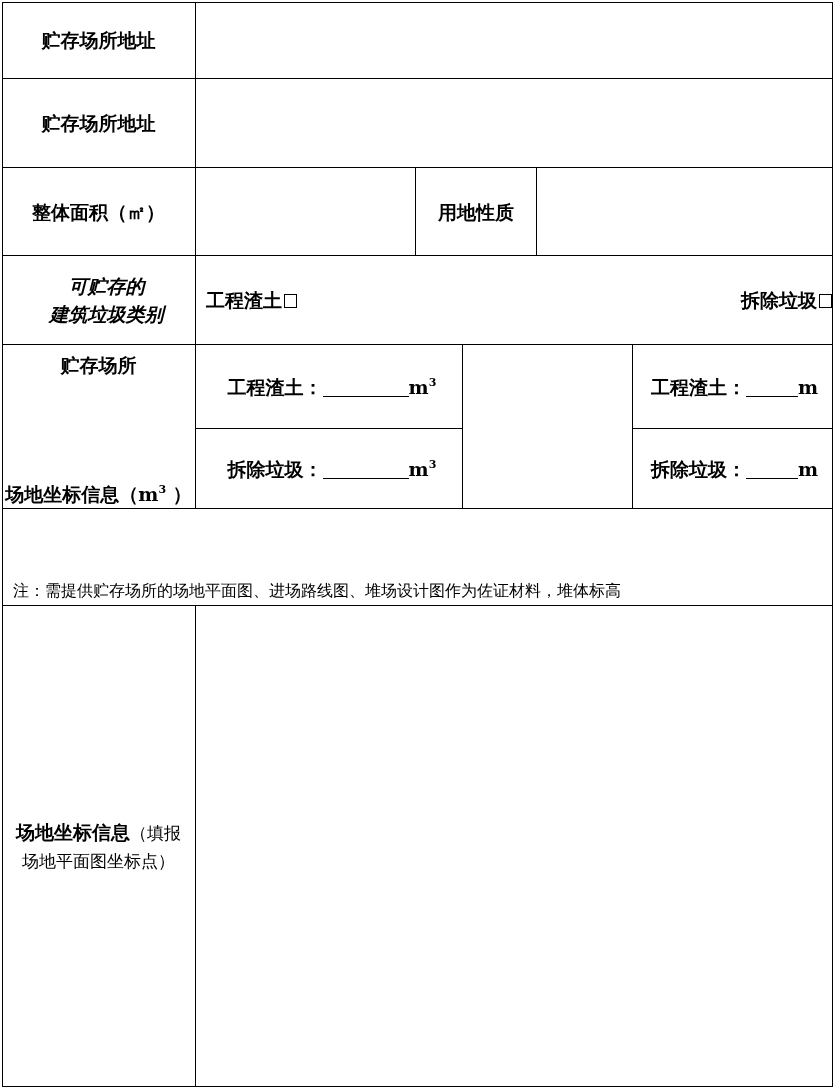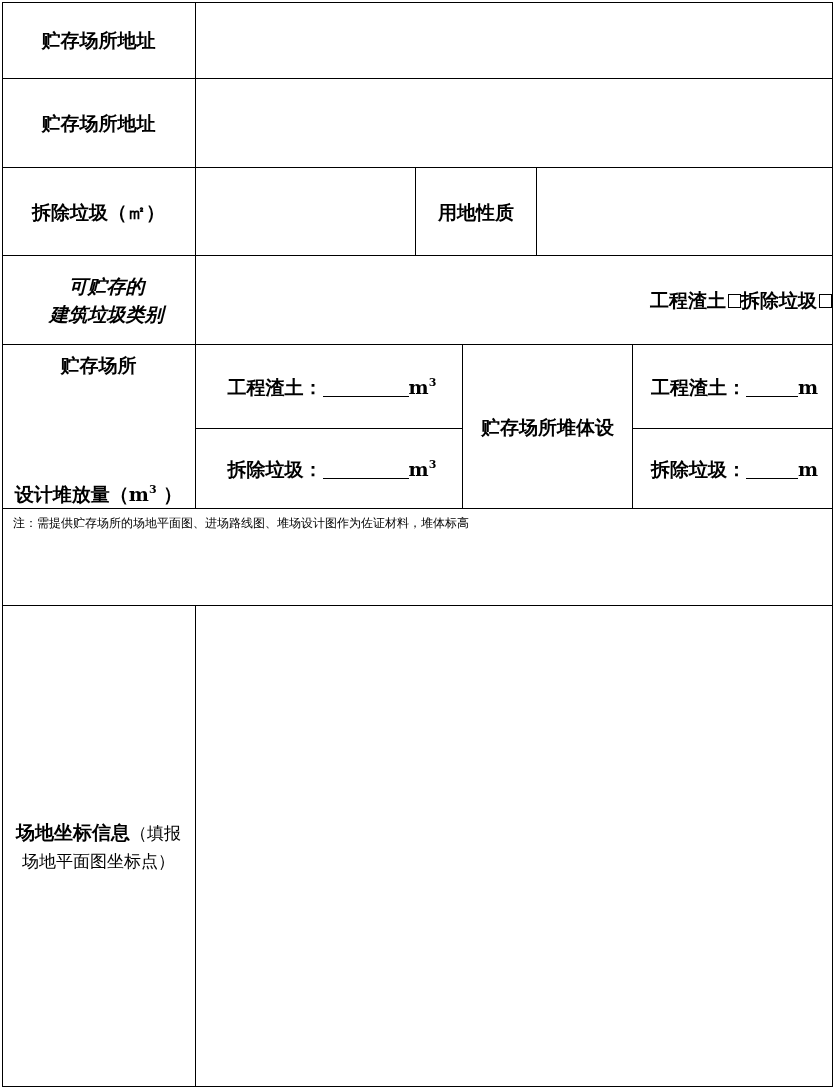--- a/index.html
+++ b/index.html
@@ -6,21 +6,21 @@
   body { width: 835px; height: 1089px; position: relative; overflow: hidden;
          font-family: "DejaVu Serif", "Liberation Serif", serif; color: #000; }
   .form { position: absolute; left: 2px; top: 2px; width: 830px; height: 1085px; }
   .cell { position: absolute; box-sizing: border-box; display: flex; align-items: center; justify-content: center; text-align: center; }
   .hline { position: absolute; height: 1px; background: #000; }
   .vline { position: absolute; width: 1px; background: #000; }
   .lbl { font-size: 19px; font-weight: bold; line-height: 28px; }
   .lbl-norm { font-size: 19px; line-height: 28px; }
   .blank-line { display: inline-block; border-bottom: 1px solid #000; height: 20px; vertical-align: baseline; }
   .checkbox { display: inline-block; width: 13px; height: 14px; border: 1px solid #000; margin-left: 2px; vertical-align: -1px; box-sizing: border-box; }
-  .note { font-size: 12px; line-height: 29px; text-align: left; justify-content: flex-start; padding: 0 10px; }
+  .note { font-size: 16px; line-height: 29px; text-align: left; justify-content: flex-end; padding: 0 10px; }
   sup { font-size: 11px; vertical-align: 8px; line-height: 0; }
   .small { font-size: 17px; font-weight: normal; }
   .input-area { cursor: text; }
 </style>
 </head>
 <body>
 
 <div class="form">
 
   <div class="hline" style="left:0;top:0;width:831px;"></div>
@@ -51,61 +51,60 @@
   </div>
 
   <div class="cell" style="left:0;top:77px;width:193px;height:88px;">
     <span class="lbl">贮存场所地址</span>
   </div>
   <div class="cell input-area" style="left:194px;top:77px;width:636px;height:88px;">
     <span></span>
   </div>
 
   <div class="cell" style="left:0;top:166px;width:193px;height:87px;">
-    <span class="lbl">拆除垃圾（㎡）</span>
+    <span class="lbl">整体面积（㎡）</span>
   </div>
   <div class="cell input-area" style="left:194px;top:166px;width:219px;height:87px;">
     <span></span>
   </div>
   <div class="cell" style="left:414px;top:166px;width:120px;height:87px;">
     <span class="lbl">用地性质</span>
   </div>
   <div class="cell input-area" style="left:535px;top:166px;width:295px;height:87px;">
     <span></span>
   </div>
 
   <div class="cell" style="left:8px;top:254px;width:193px;height:88px;flex-direction:column;font-style:italic;">
     <span class="lbl">可贮存的</span>
     <span class="lbl">建筑垃圾类别</span>
   </div>
-  <div class="cell" style="left:194px;top:254px;width:636px;height:88px;justify-content:flex-end;padding-left:10px;">
+  <div class="cell" style="left:194px;top:254px;width:636px;height:88px;justify-content:space-between;padding-left:10px;">
     <span class="lbl" style="cursor:pointer;">
       <span>工程渣土</span><span class="checkbox"></span>
     </span>
     <span class="lbl" style="cursor:pointer;">
       <span>拆除垃圾</span><span class="checkbox"></span>
     </span>
   </div>
 
   <div class="cell" style="left:0;top:343px;width:193px;height:163px;flex-direction:column;padding-top:6px;justify-content:space-between;">
     <span class="lbl">贮存场所</span>
-    <span class="lbl"><span>设计堆放量（m</span><sup>3</sup><span> ）</span></span>
+    <span class="lbl"><span>场地坐标信息（m</span><sup>3</sup><span> ）</span></span>
   </div>
   <div class="cell" style="left:194px;top:343px;width:266px;height:83px;padding-left:6px;">
     <span class="lbl">工程渣土：</span>
     <span class="blank-line" style="width:86px;"><span></span></span>
     <span class="lbl"><span>m</span><sup>3</sup></span>
   </div>
   <div class="cell" style="left:194px;top:427px;width:266px;height:79px;padding-left:6px;">
     <span class="lbl">拆除垃圾：</span>
     <span class="blank-line" style="width:86px;"><span></span></span>
     <span class="lbl"><span>m</span><sup>3</sup></span>
   </div>
   <div class="cell" style="left:461px;top:343px;width:169px;height:163px;flex-direction:column;">
-    <span class="lbl">贮存场所堆体设</span>
   </div>
   <div class="cell" style="left:631px;top:343px;width:199px;height:83px;padding-left:4px;">
     <span class="lbl">工程渣土：</span>
     <span class="blank-line" style="width:52px;"><span></span></span>
     <span class="lbl">m</span>
   </div>
   <div class="cell" style="left:631px;top:427px;width:199px;height:79px;padding-left:4px;">
     <span class="lbl">拆除垃圾：</span>
     <span class="blank-line" style="width:52px;"><span></span></span>
     <span class="lbl">m</span>

